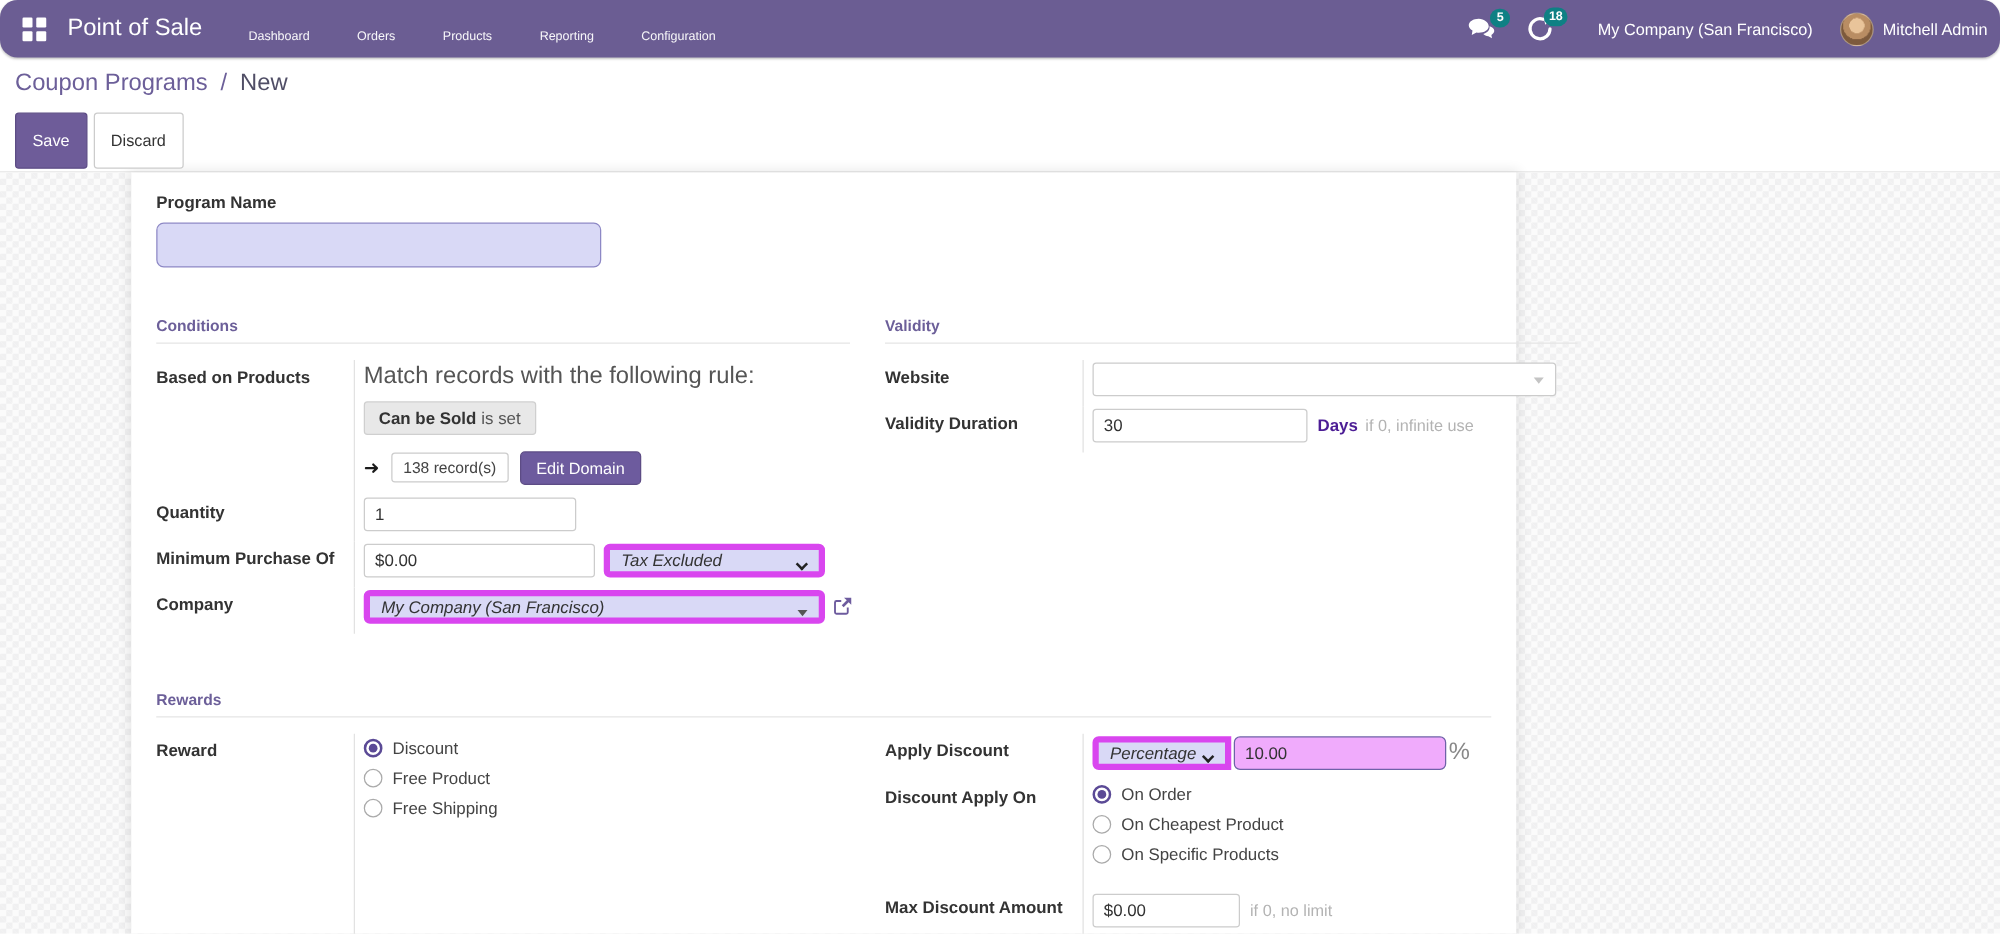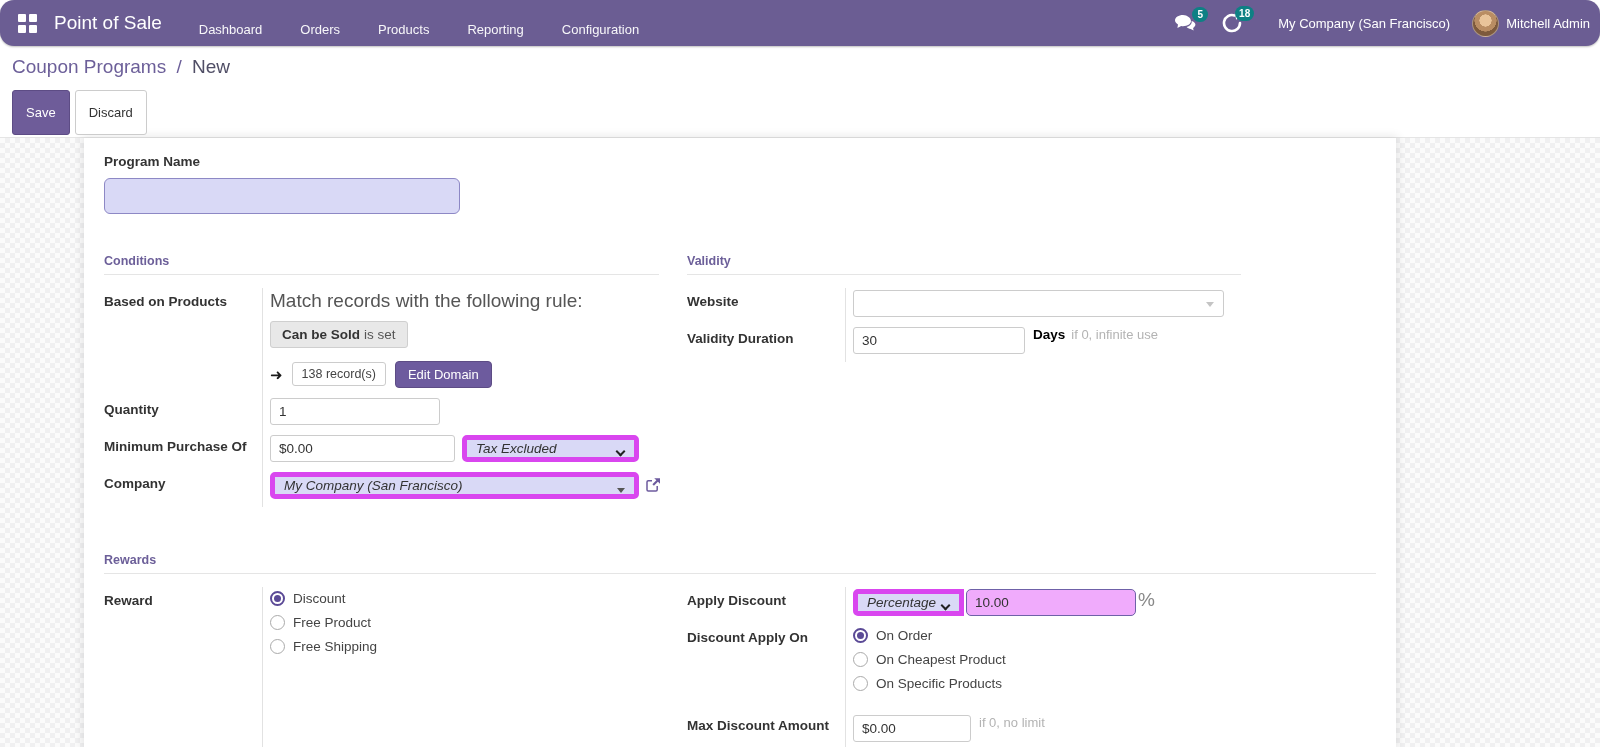--- a/index.html
+++ b/index.html
@@ -6,21 +6,21 @@
   html,body { width:1600px; height:747px; overflow:hidden; font-family:"Liberation Sans", sans-serif; background:#fff; }
 
   
   .navbar { height:46px; background:#6b5d93; display:flex; align-items:center; color:#fff;
             padding:0 10px 0 12px; box-shadow:0 1px 2px rgba(0,0,0,.25); position:relative; z-index:5;border-radius:14px; }
   .apps-btn { width:30px; height:30px; display:flex; align-items:center; justify-content:center; cursor:pointer; }
   .apps-grid { display:grid; grid-template-columns:8px 8px; grid-template-rows:8px 8px; gap:3px; }
   .apps-grid span { background:#fff; border-radius:1px; }
   .brand { font-size:19px; font-weight:400; margin:0 18px 0 12px; white-space:nowrap; }
   .menu { display:flex; align-items:center; height:100%; }
-  .menu-item { font-size:13px; color:rgba(255,255,255,.95); padding:0 19px; height:100%; display:flex; align-items:center; cursor:pointer;margin-top:12px; }
+  .menu-item { font-size:10px; color:rgba(255,255,255,.95); padding:0 19px; height:100%; display:flex; align-items:center; cursor:pointer;margin-top:12px; }
   .nav-right { margin-left:auto; display:flex; align-items:center; }
   .systray-icon { position:relative; margin-right:26px; cursor:pointer; display:flex; align-items:center; }
   .badge { position:absolute; top:-7px; right:-12px; background:#0e8084; color:#fff; font-size:10px; font-weight:700;
            min-width:16px; height:15px; line-height:15px; text-align:center; border-radius:8px; padding:0 4px; }
   .company-name { font-size:13px; margin:0 22px 0 10px; white-space:nowrap; cursor:pointer; }
   .avatar { width:27px; height:27px; border-radius:50%; margin-right:7px; flex:none;
             background:radial-gradient(circle at 50% 38%, #e9c49a 0 30%, #b98d63 31% 55%, #7d5a3c 56% 100%);
             border:1px solid rgba(255,255,255,.35); }
   .user-name { font-size:13px; white-space:nowrap; cursor:pointer; }
 
@@ -35,40 +35,40 @@
   .btn-primary { background:#6e5c99; color:#fff; border:1px solid #5d4c85; }
   .btn-secondary { background:#fff; color:#333; border:1px solid #ccc; }
 
   
   .content { height:609px;
     background-color:#fbfbfb;
     background-image:
       linear-gradient(45deg,#f0f0f1 25%,transparent 25%,transparent 75%,#f0f0f1 75%),
       linear-gradient(45deg,#f0f0f1 25%,transparent 25%,transparent 75%,#f0f0f1 75%);
     background-size:10px 10px; background-position:0 0,5px 5px; }
-  .sheet { width:1312px; margin-left:84px; height:100%; background:#fff;
+  .sheet { width:1108px; margin-left:105px; height:100%; background:#fff;
            box-shadow:0 0 9px 2px rgba(0,0,0,.09); padding:14px 20px 44px 20px; }
 
   .field-label { font-size:13.5px; font-weight:700; color:#333; line-height:1.55; }
   .program-name-block { margin-bottom:40px; }
   .program-name-block .field-label { margin-bottom:5px; }
   .input-lav-lg { width:356px; height:36px; background:#d9d9f6; border:1px solid #8d88c5; border-radius:6px;
                   font-size:14px; padding:0 10px; color:#333; font-family:"Liberation Sans",sans-serif; }
 
   .groups-row { display:grid; grid-template-columns:555px 554px; column-gap:28px; }
   .group-title { font-size:12.5px; font-weight:700; color:#6c5f99; padding-bottom:6px;
                  border-bottom:1px solid #e5e5e5; margin-bottom:13px; }
   .fgrid { display:grid; grid-template-columns:158px 1fr; }
   .fgrid .lbl { padding:4px 10px 4px 0; }
   .fgrid .fld { border-left:1px solid #e2e2e2; padding:2px 0 8px 7px; display:flex; align-items:flex-start; }
-  .fgrid .fld.center { }
+  .fgrid .fld.center { align-items:center; }
 
   .txt { font-size:19px; color:#555; }
   .muted { font-size:13px; color:#b3b3b3; }
-  .unit { font-size:13.5px; font-weight:700; color:#000000; }
+  .unit { font-size:13.5px; font-weight:700; color:#4c1d95; }
 
   .input-box { height:27px; border:1px solid #ccc; border-radius:3px; background:#fff; font-size:13.5px;
                color:#333; padding:0 8px; font-family:"Liberation Sans",sans-serif; }
   .input-lav { height:27px; background:#f0abfc; border:1px solid #6f61a8; border-radius:5px; font-size:13.5px;
                color:#333; padding:0 8px; font-family:"Liberation Sans",sans-serif; }
 
   .select { position:relative; height:27px; border-radius:5px; display:flex; align-items:center;
             font-size:13.5px; color:#333; padding:0 24px 0 9px; cursor:pointer; }
   .select-lav { background:#d9d9f6; border:5px solid #d946ef;font-style:italic; }
   .select-white { background:#fff; border:1px solid #ccc; border-radius:3px; }

